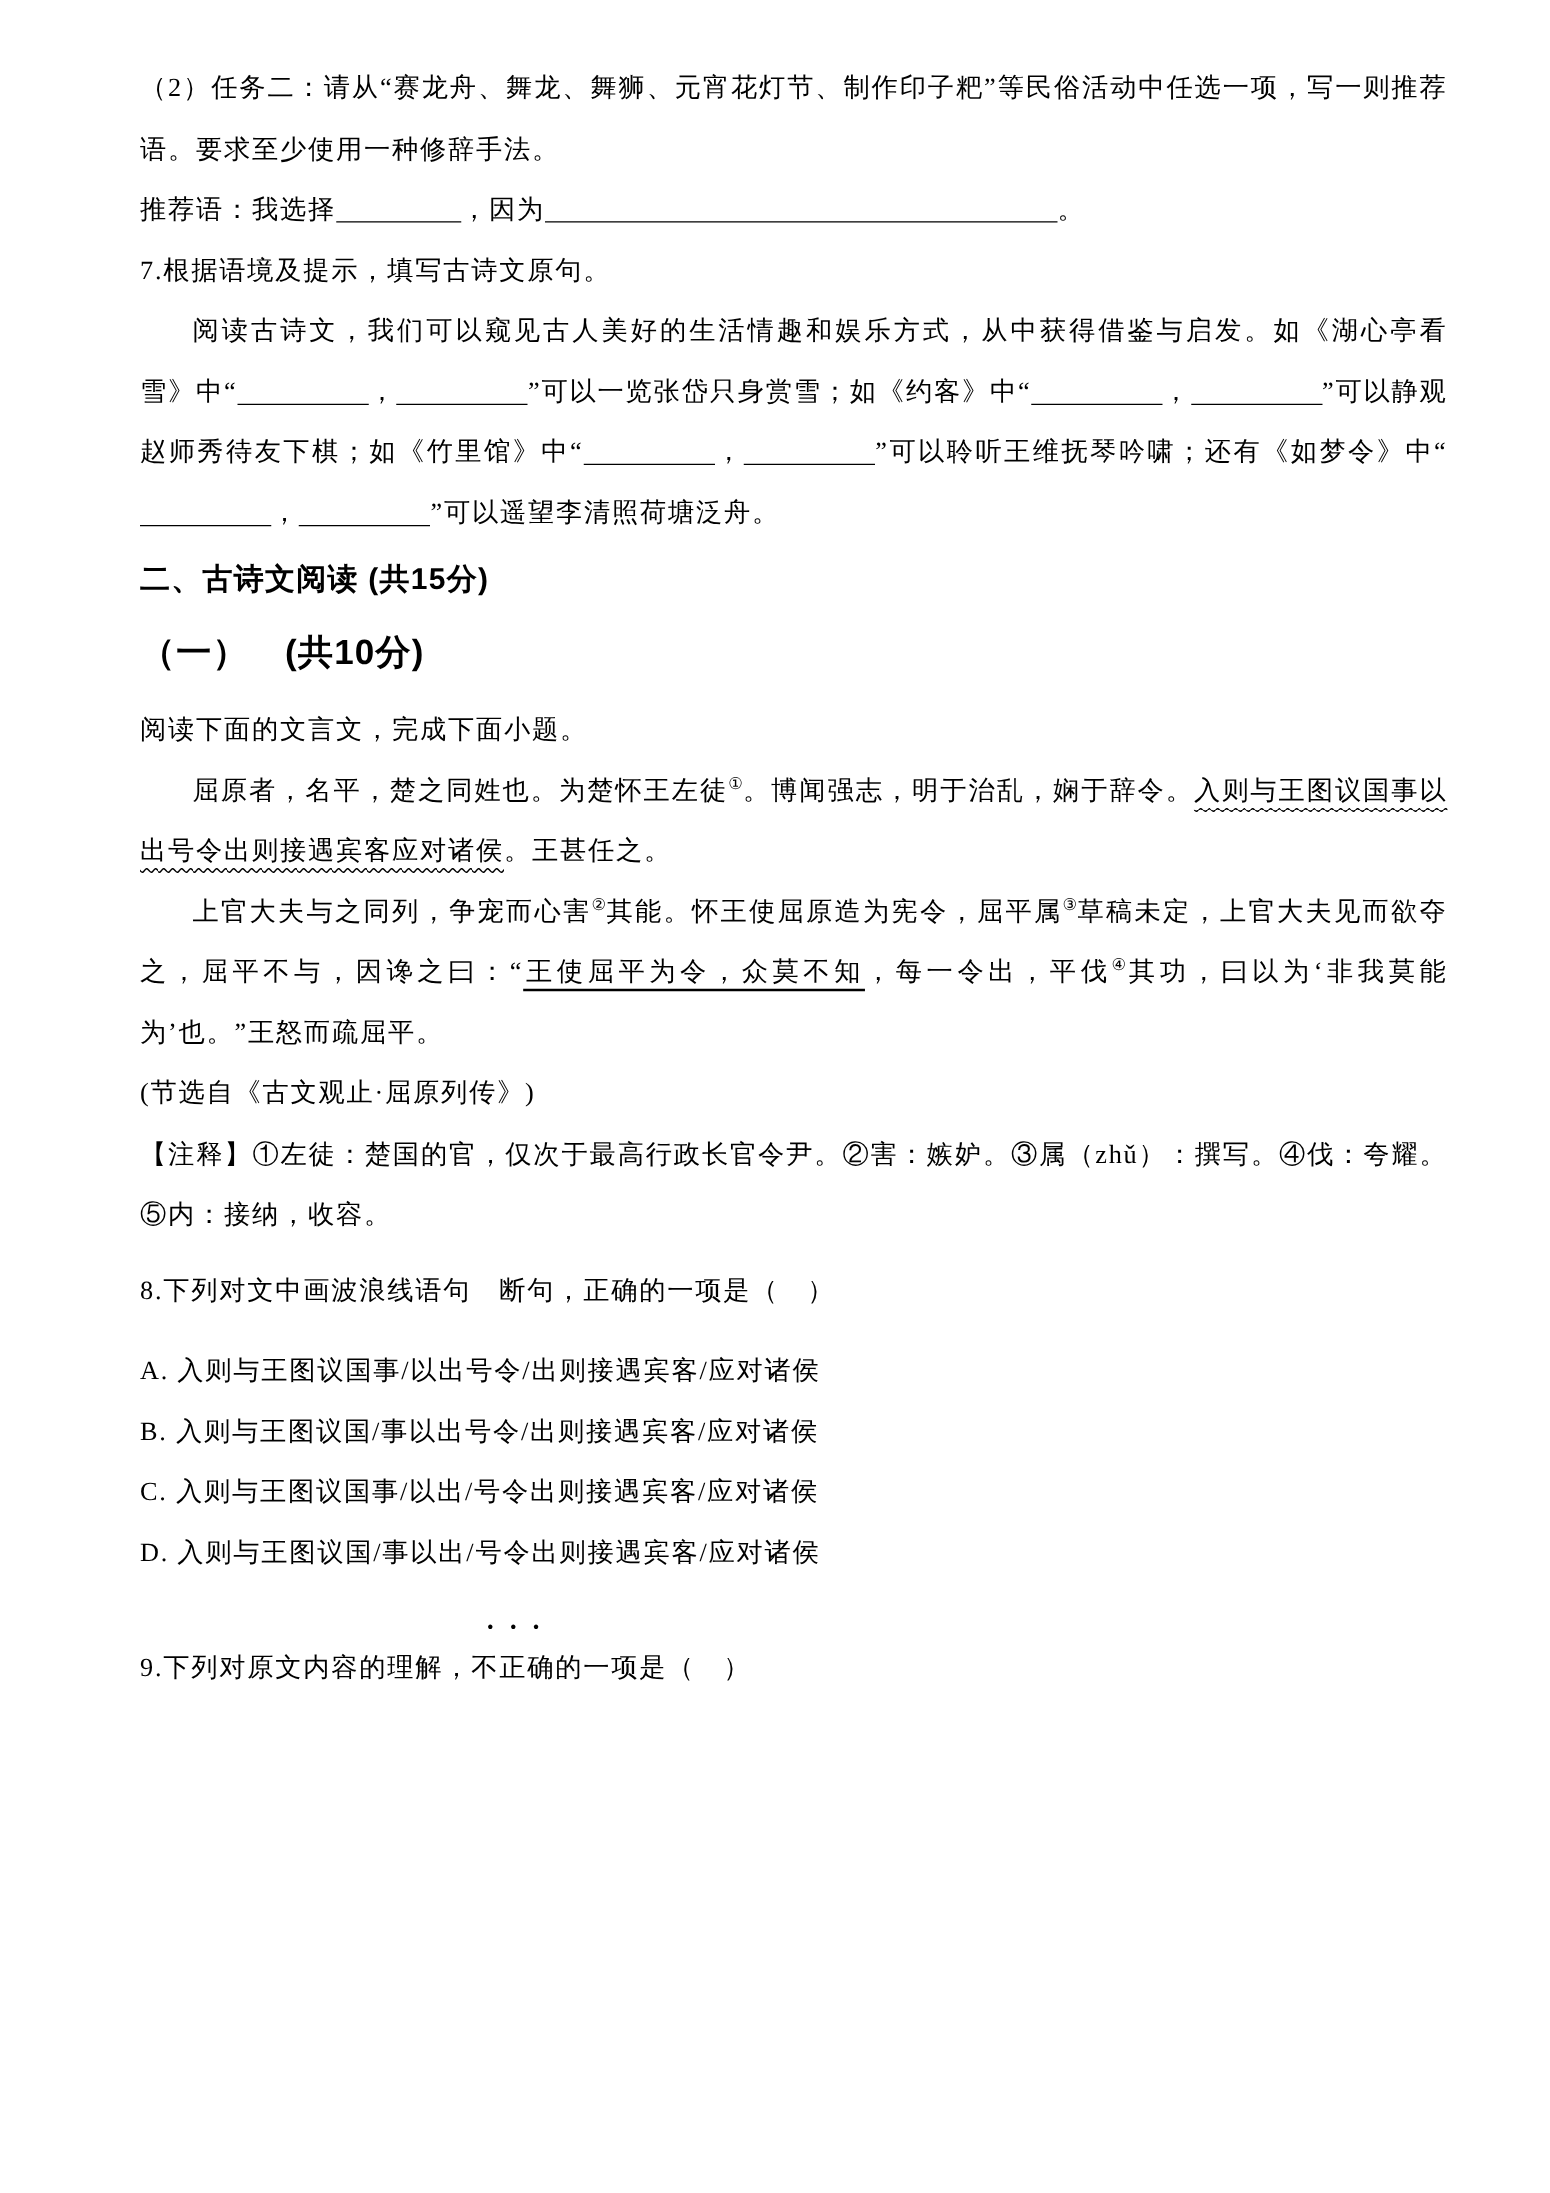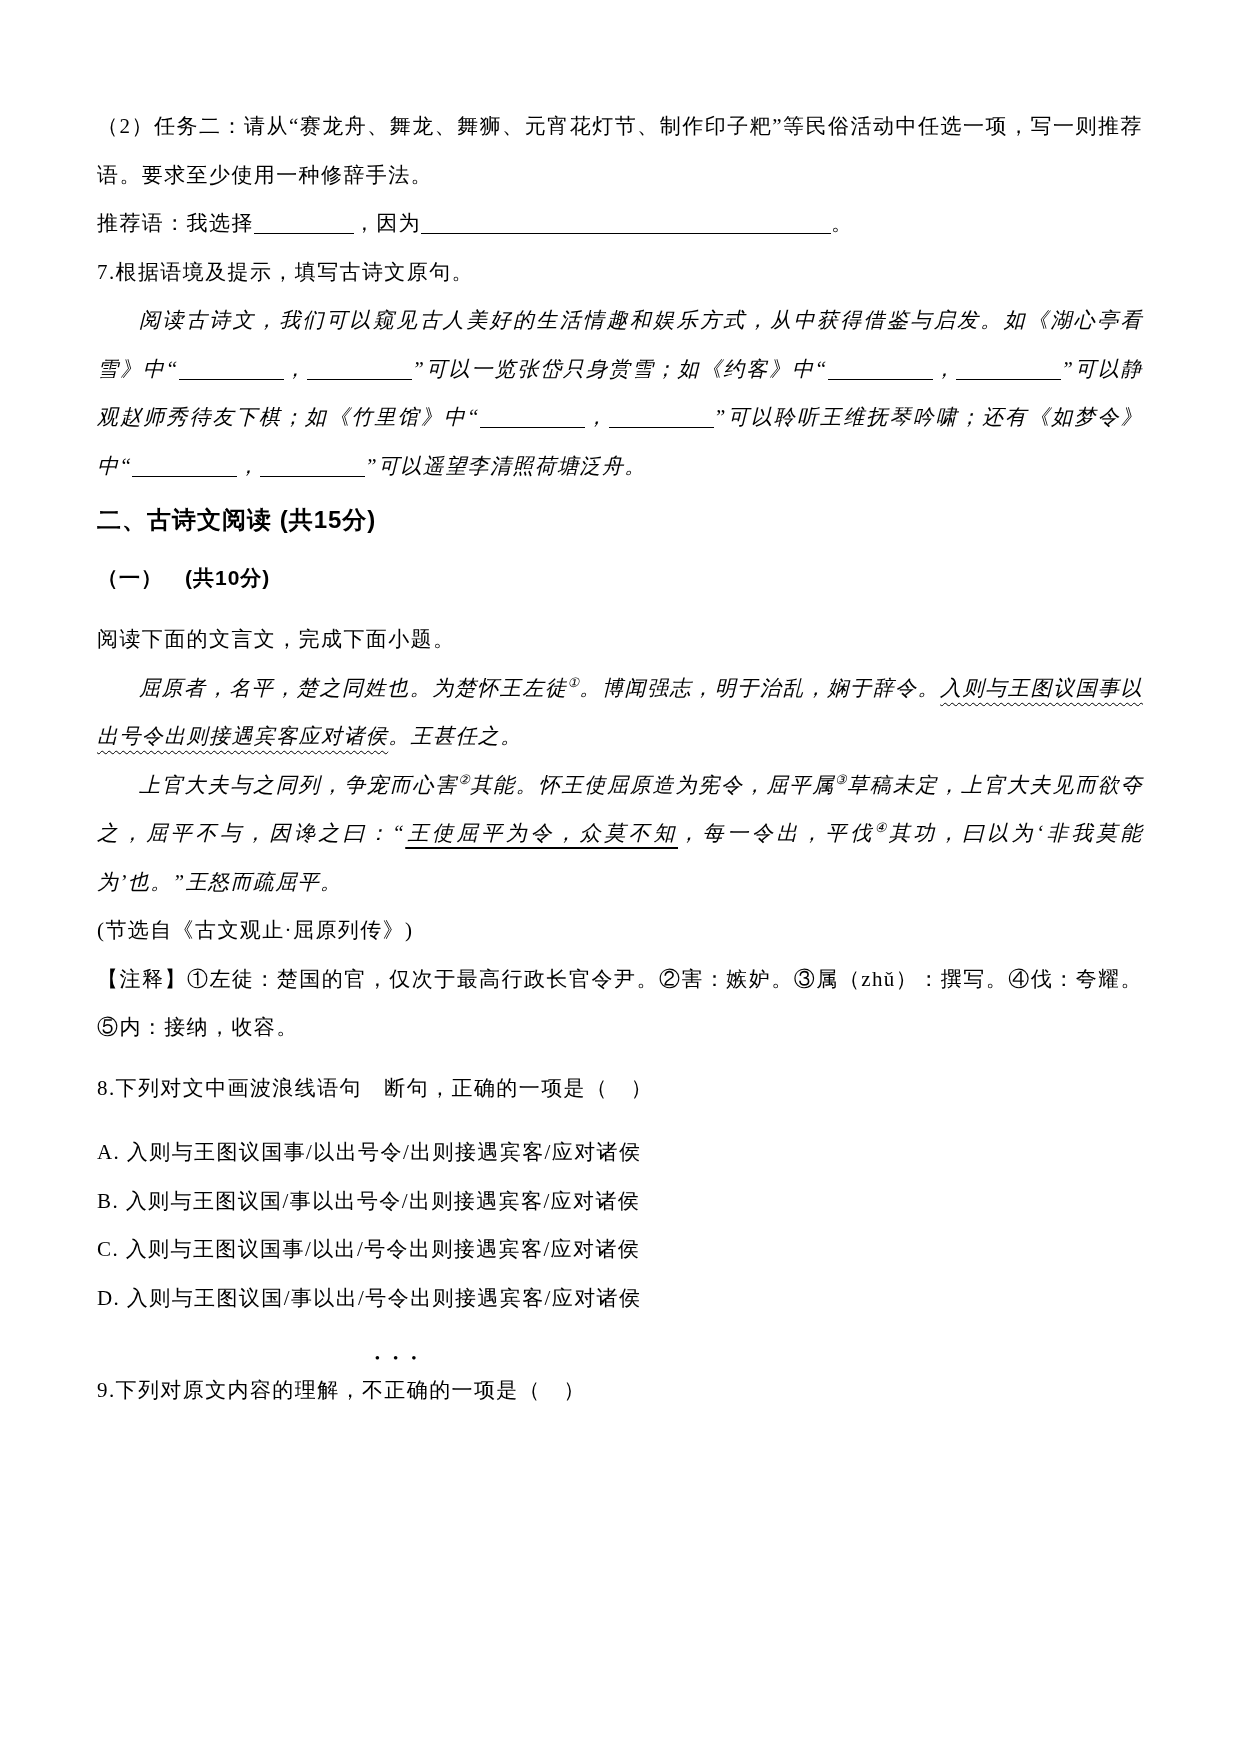--- a/index.html
+++ b/index.html
@@ -7,31 +7,31 @@
     position: relative;
     width: 1240px;
     height: 1754px;
     background: #ffffff;
     color: #000000;
     font-family: "Liberation Serif", serif;
     overflow: hidden;
   }
   .content {
     position: absolute;
-    left: 97px;
+    left: 112px;
     top: 0;
     width: 1046px;
-    padding-top: 102px;
+    padding-top: 46px;
     font-size: 21px;
     line-height: 48.5px;
     letter-spacing: 1.4px;
     text-align: justify;
   }
   .content p { margin: 0; }
-  .indent { text-indent: 2em; font-style: italic; }
+  .indent { text-indent: 2em; }
   .blank {
     display: inline-block;
     width: 105px;
     height: 1em;
     border-bottom: 1.6px solid #000;
     vertical-align: -4px;
   }
   .blank-sm { width: 100px; }
   .blank-lg { width: 410px; }
   .wavy {
@@ -60,21 +60,21 @@
     font-weight: bold;
     font-size: 24px;
     line-height: 60px;
     letter-spacing: 1px;
     text-align: left;
   }
   .h-part {
     margin: 22px 0 0 0;
     font-family: "Liberation Sans", sans-serif;
     font-weight: bold;
-    font-size: 21px;
+    font-size: 28px;
     line-height: 55px;
     letter-spacing: 1px;
     text-align: left;
   }
   .intro { margin-top: 10px !important; }
   .source {
     text-align: left;
     padding-right: 140px;
   }
   .q8-title { margin-top: 12px !important; }

